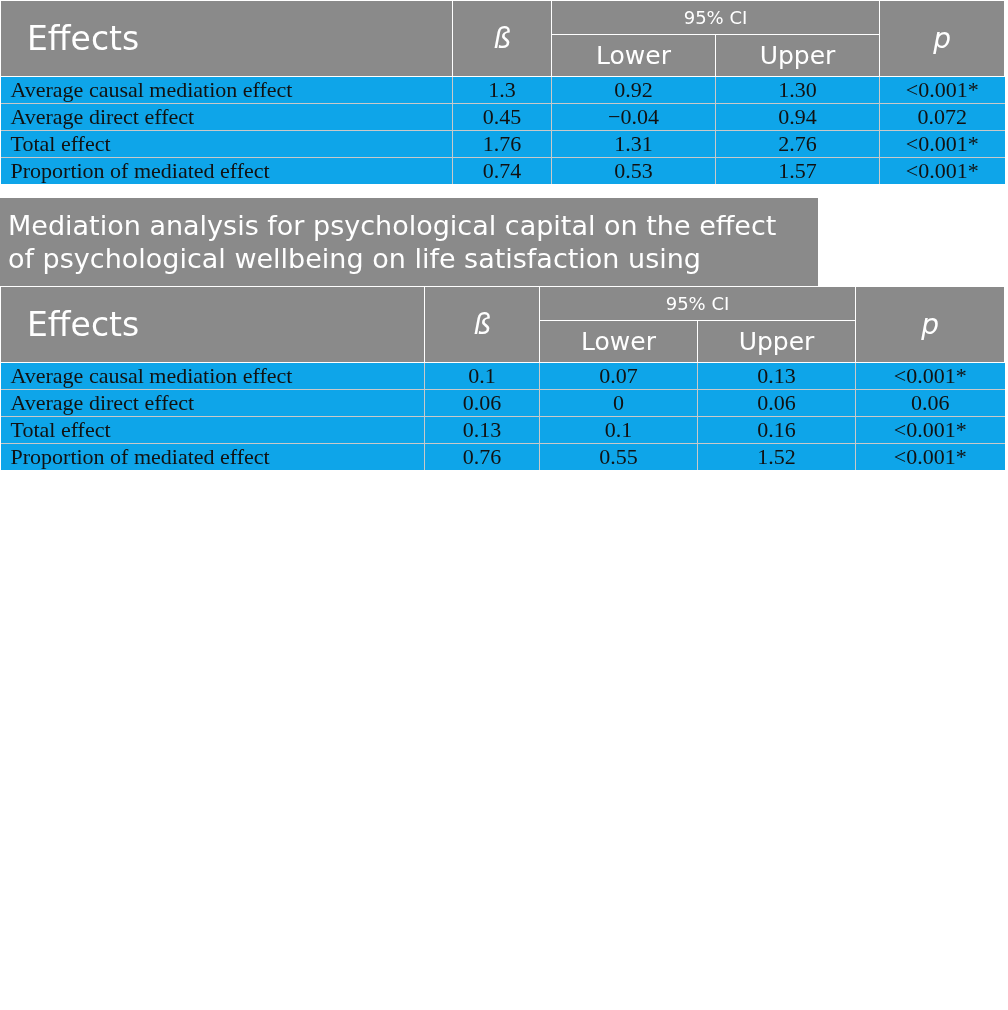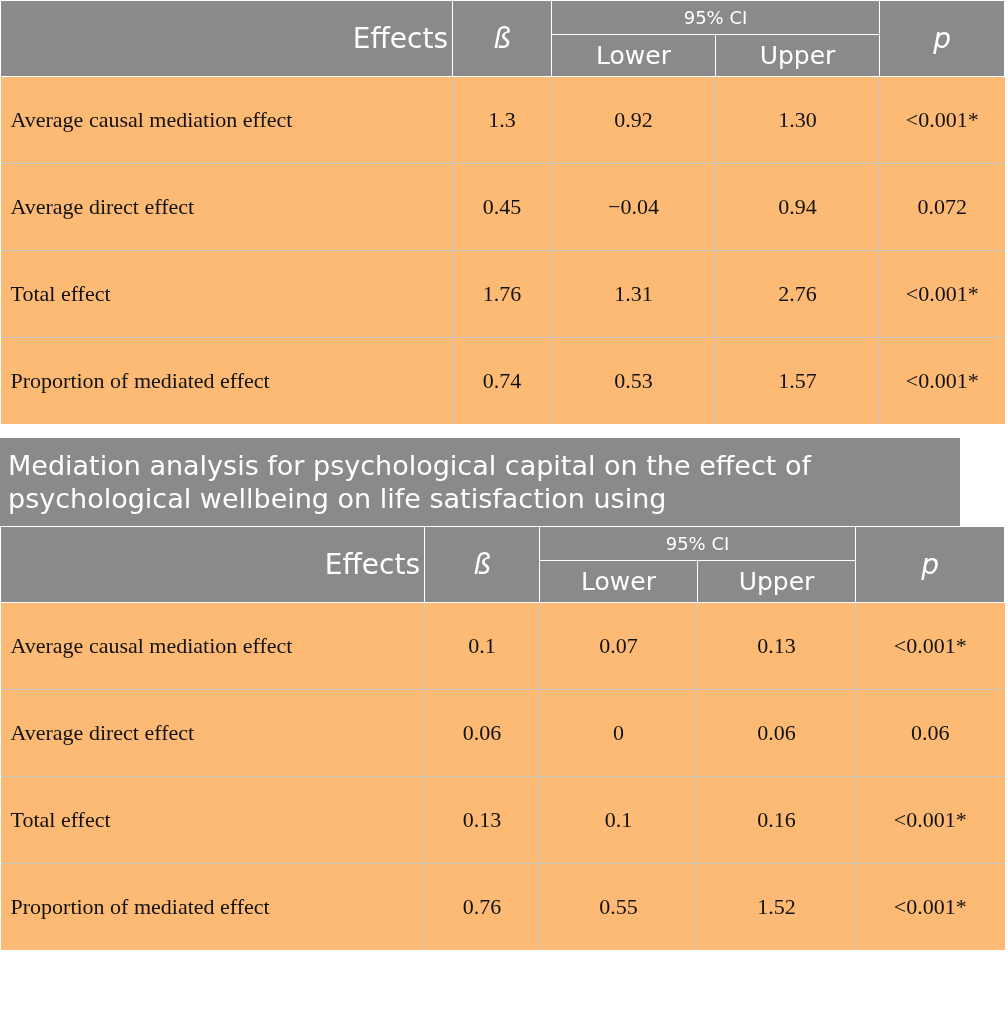--- a/index.html
+++ b/index.html
@@ -30,23 +30,23 @@
     background: #8a8a8a;
     color: #ffffff;
     font-family: "DejaVu Sans", sans-serif;
     font-weight: 400;
     text-align: center;
     vertical-align: middle;
     border: 1px solid #ffffff;
     padding: 6px 4px;
   }
   .hdr-effects {
-    text-align: right;
+    text-align: left;
     padding-left: 26px;
-    font-size: 28px;
+    font-size: 33px;
   }
   .hdr-beta {
     font-size: 28px;
     font-style: italic;
   }
   .hdr-ci {
     font-size: 18px;
   }
   .hdr-p {
     font-size: 28px;
@@ -55,44 +55,44 @@
   .hdr-sub {
     font-size: 25px;
   }
 
   td.body-cell {
     font-family: "Liberation Serif", serif;
     font-size: 22px;
     color: #111111;
     border-bottom: 1px solid #c9c9c9;
     border-right: 1px solid #c9c9c9;
-    padding: 30px 6px;
+    padding: 0 6px;
     text-align: center;
-    background: #fdba74;
+    background: #0ea5e9;
   }
   td.body-cell.label {
     text-align: left;
     padding-left: 10px;
   }
   td.body-cell.last-col {
     border-right: none;
   }
   tr.last-row td.body-cell {
     border-bottom: none;
     margin-left: 41px;
   }
 
   .caption {
     background: #8a8a8a;
     color: #ffffff;
     font-family: "DejaVu Sans", sans-serif;
     font-size: 27px;
     line-height: 1.22;
     padding: 12px 10px 10px 8px;
-    width: 960px;
+    width: 818px;
     box-sizing: border-box;
     margin: 0;
   }
 
   .footnote {
     font-family: "Liberation Serif", serif;
     font-size: 22px;
     color: #111111;
     padding: 14px 6px 6px 4px;
   }

